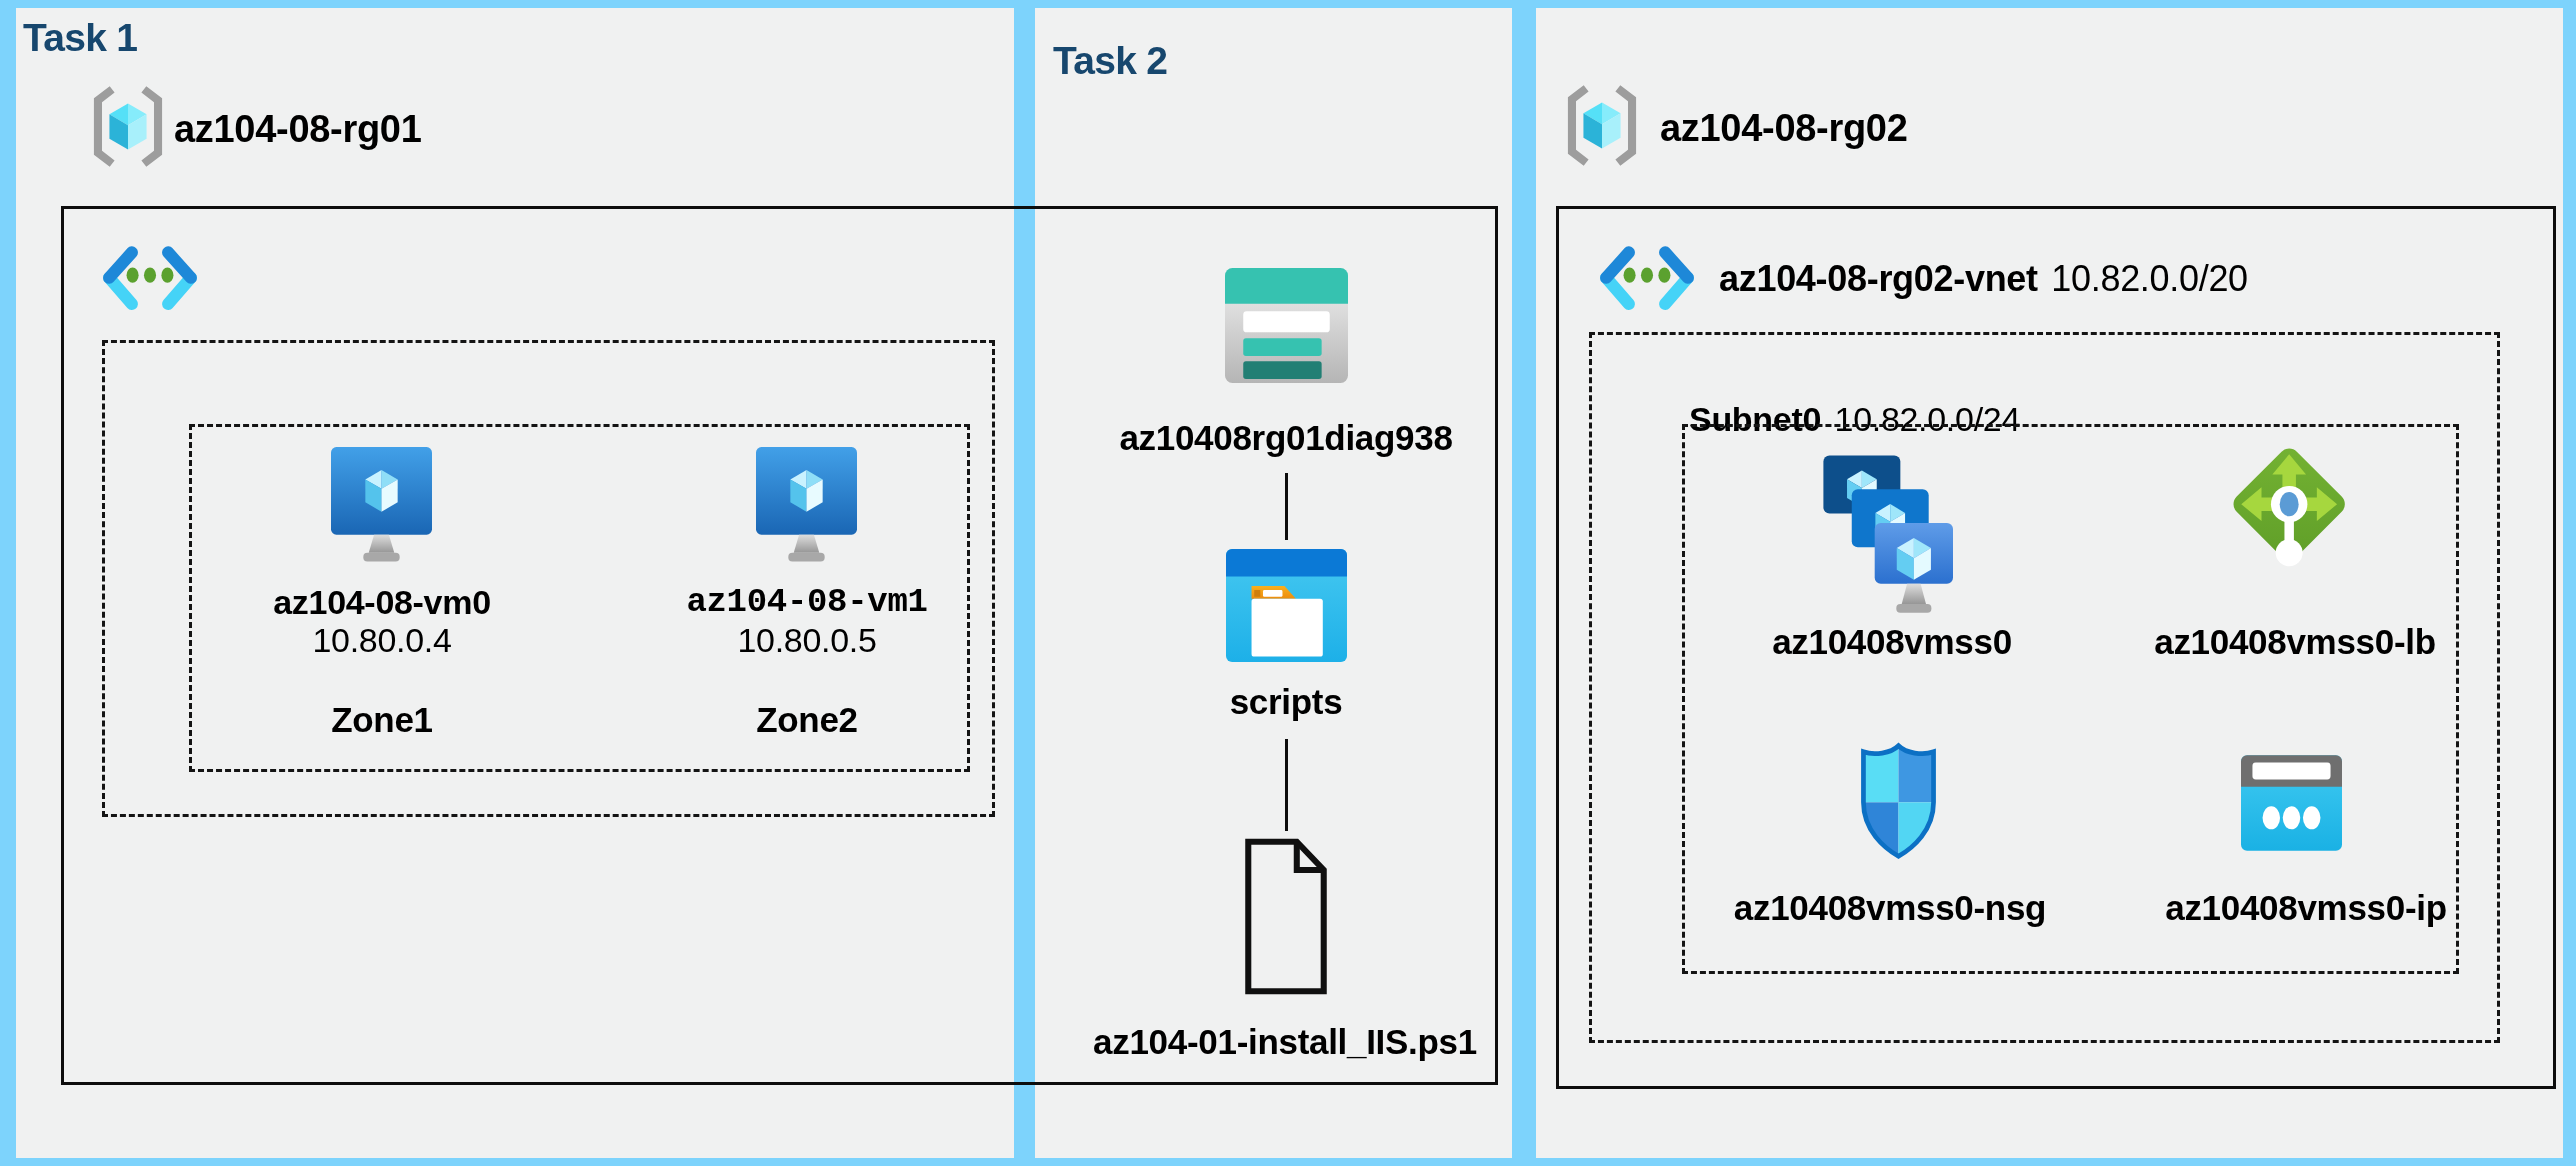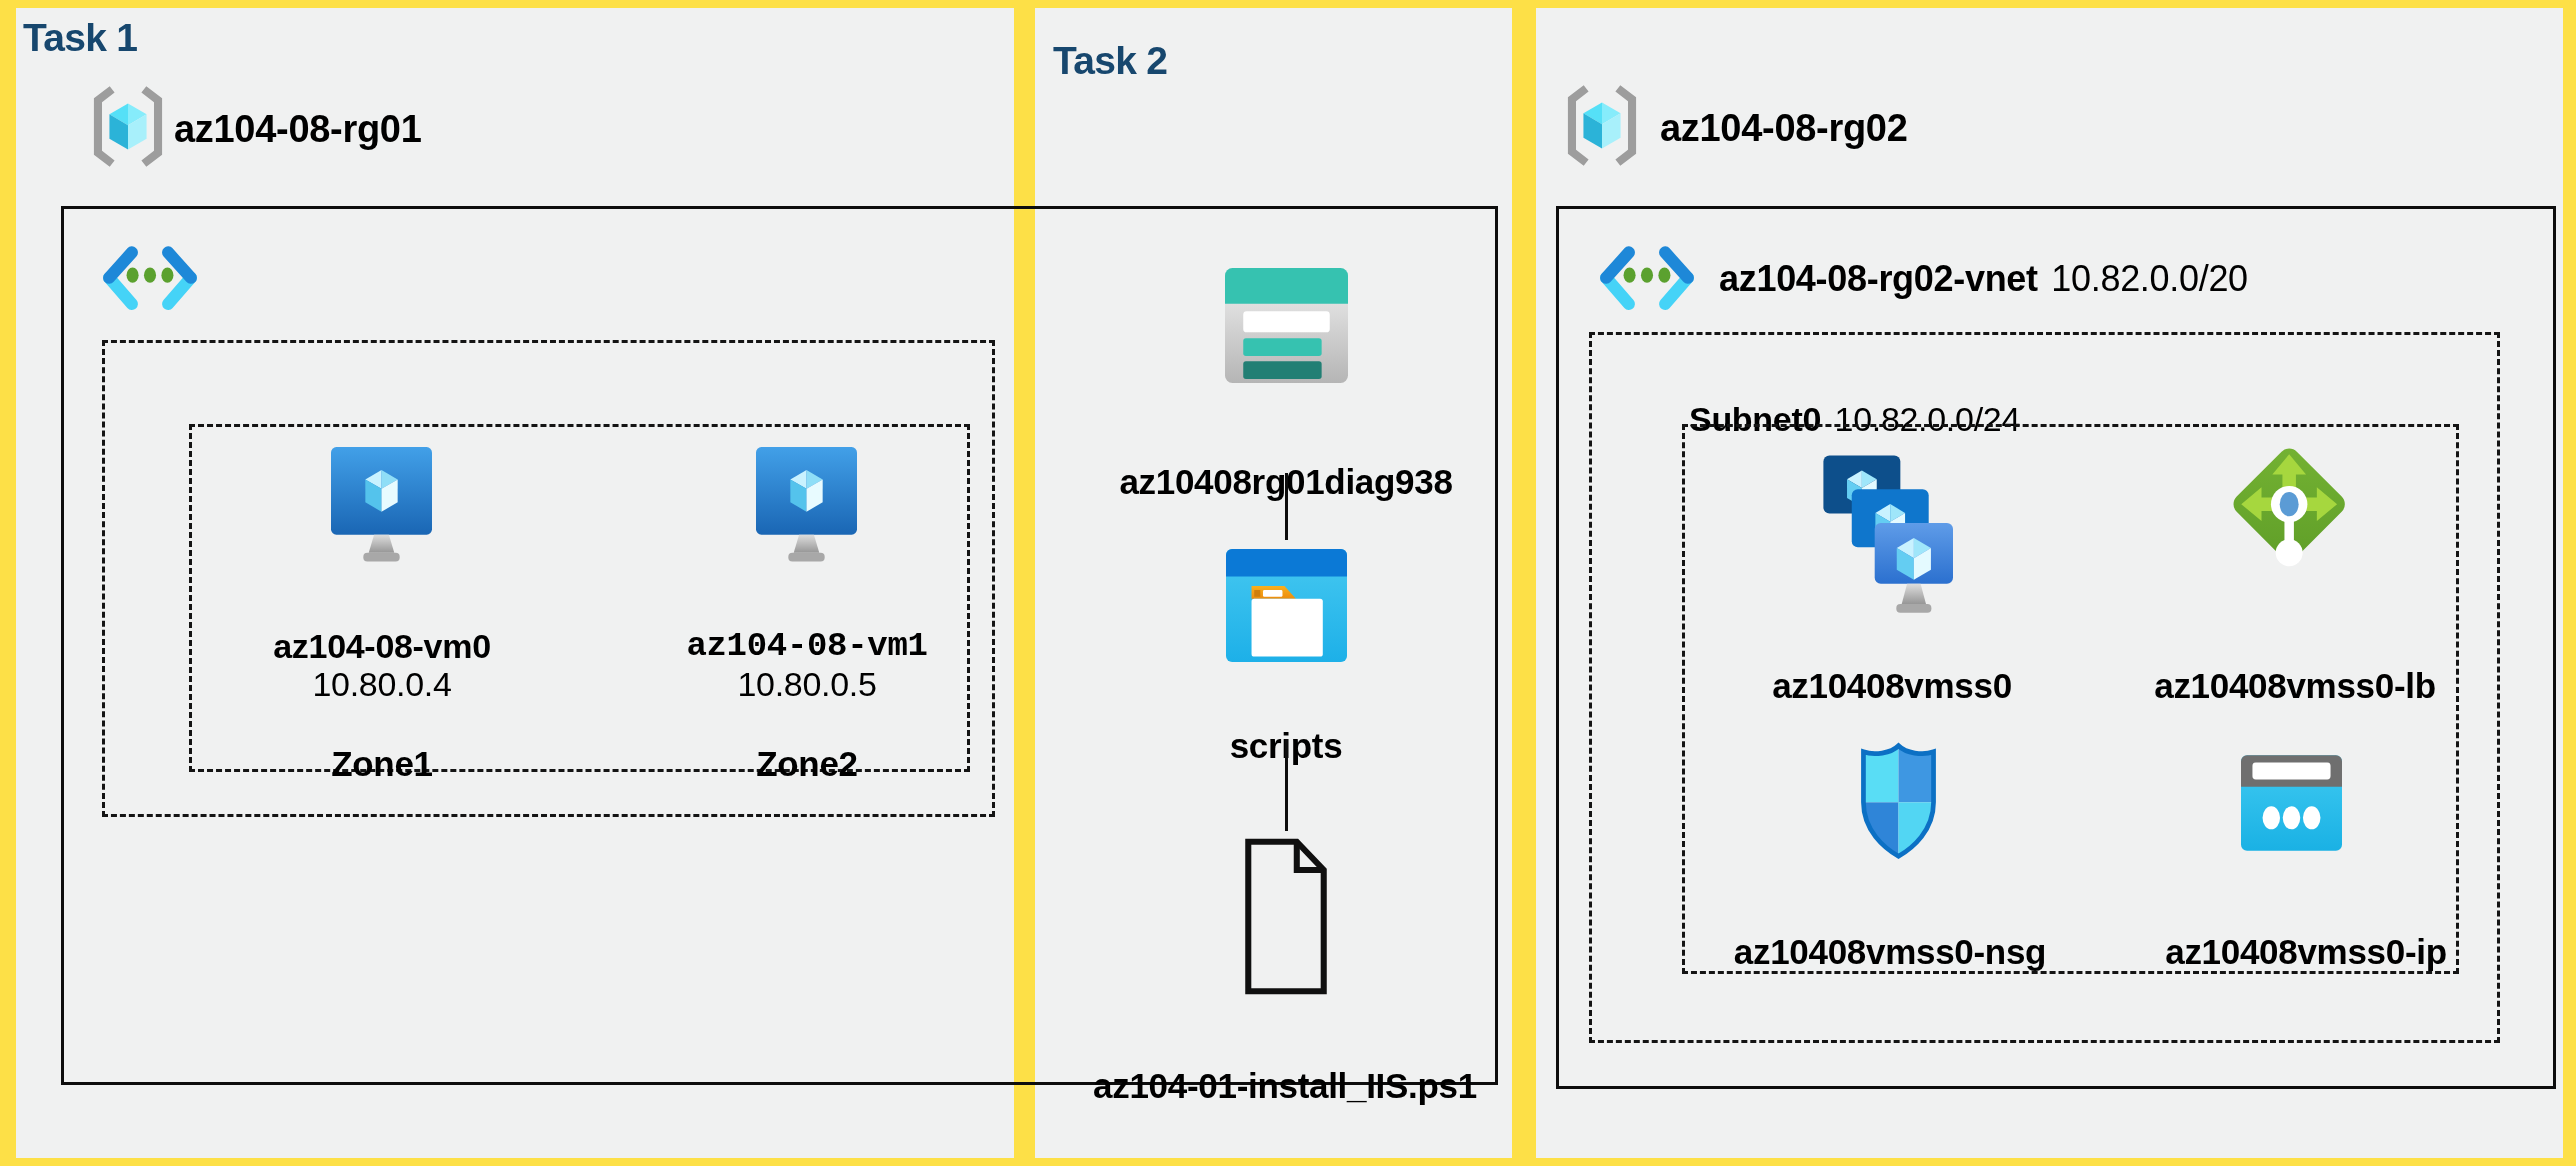--- a/index.html
+++ b/index.html
@@ -1,27 +1,27 @@
 <!DOCTYPE html>
 <html style="font-size:10.8px"><head>
 <meta charset="utf-8">
 <style>
   html,body{margin:0;padding:0;background:#ffffff;}
   #canvas{
-    position:relative;width:2576px;height:1166px;background:#fde047;
+    position:relative;width:2576px;height:1166px;background:#7dd3fc;
     font-family:"Liberation Sans",sans-serif;color:#000;overflow:hidden;
   }
   .panel{position:absolute;background:#f0f1f1;}
   .title{position:absolute;font-size:39px;font-weight:bold;color:#17476e;letter-spacing:-0.7px;white-space:nowrap;}
   .solid-box{position:absolute;border:3.4px solid #0d0d0d;box-sizing:border-box;background:transparent;}
   .dashed-box{position:absolute;border:3.4px dashed #141414;box-sizing:border-box;background:transparent;}
   .icon{position:absolute;}
   .icon svg{display:block;width:100%;height:100%;}
   .rowlbl{position:absolute;transform:translateY(-50%);white-space:nowrap;}
-  .ctrlbl{position:absolute;transform:translate(-50%,-50%);white-space:nowrap;text-align:center;margin-top:44px;}
+  .ctrlbl{position:absolute;transform:translate(-50%,-50%);white-space:nowrap;text-align:center;}
   .b56{font-size:38px;font-weight:bold;letter-spacing:-0.3px;}
   .b54{font-size:36px;font-weight:bold;letter-spacing:-0.3px;}
   .r54{font-size:36px;font-weight:normal;letter-spacing:-0.3px;}
   .b50{font-size:34px;font-weight:bold;letter-spacing:-0.3px;}
   .r50{font-size:34px;font-weight:normal;letter-spacing:-0.3px;}
   .b52{font-size:35px;font-weight:bold;letter-spacing:-0.3px;}
   .gap{margin-left:13.5px;}
   .connector{position:absolute;width:2.7px;background:#0d0d0d;}
 </style>
 </head>

